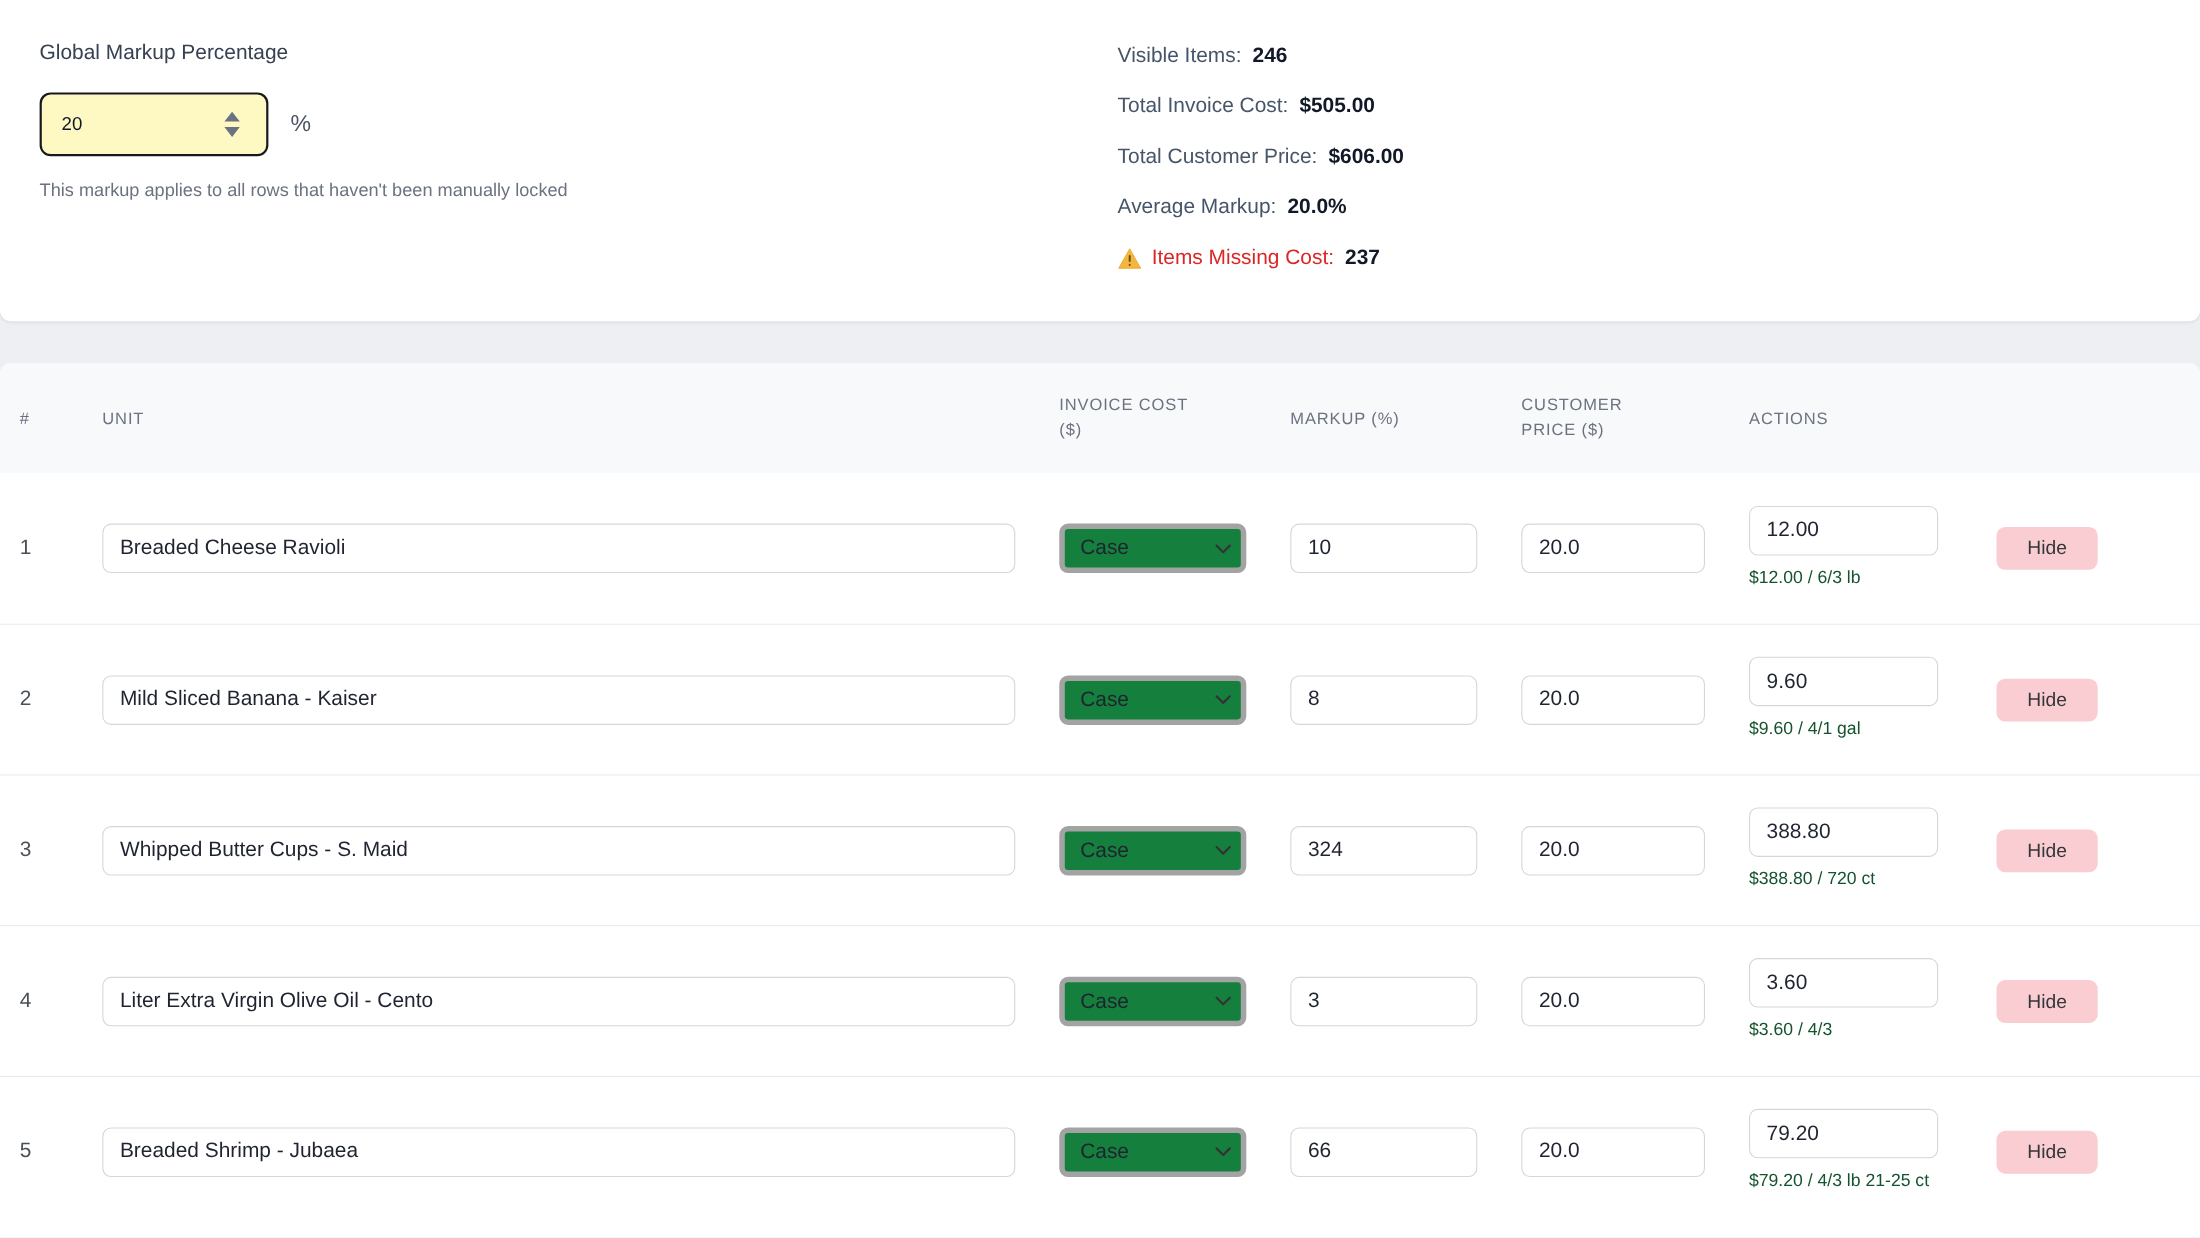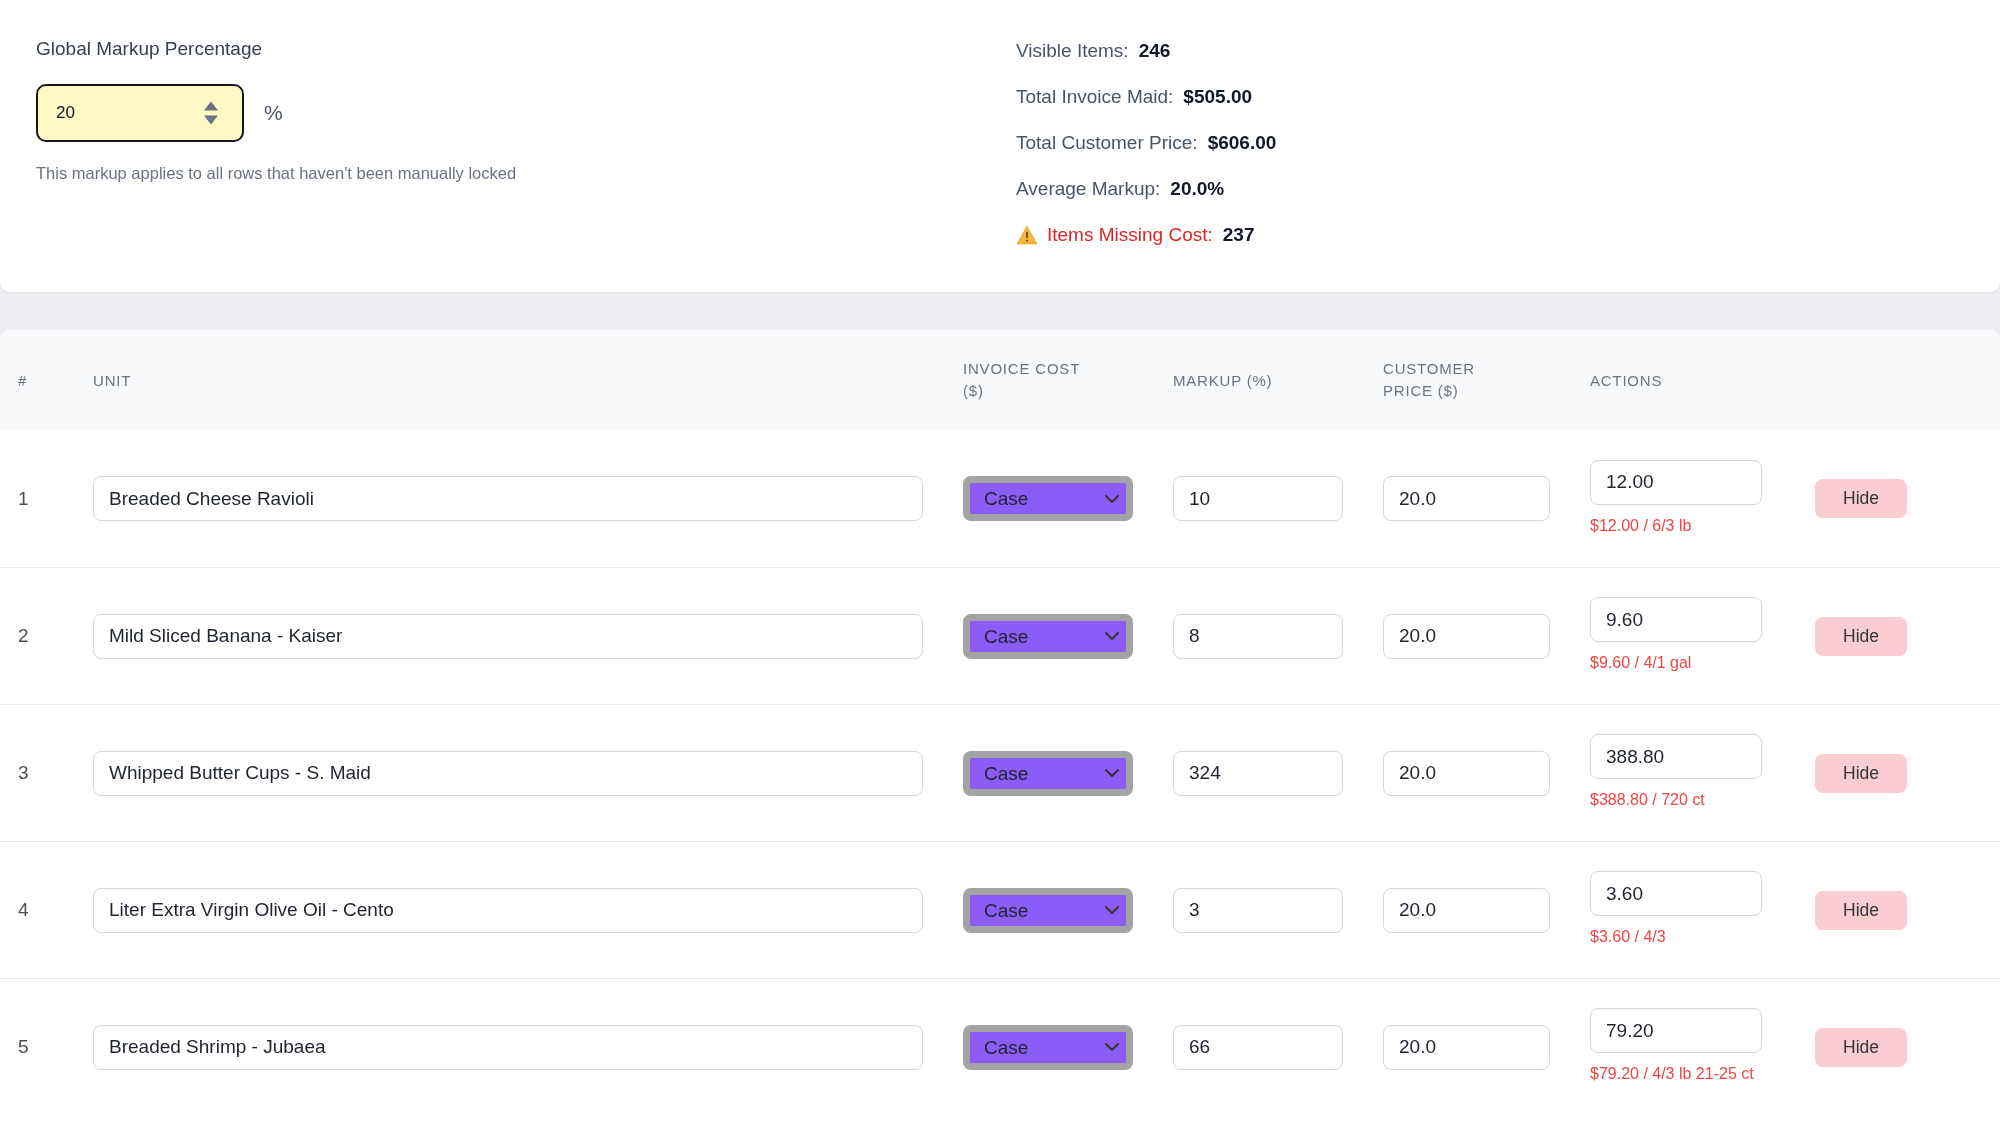--- a/index.html
+++ b/index.html
@@ -110,38 +110,38 @@
     border-radius: 8px;
     font-family: "Liberation Sans", sans-serif;
     font-size: 19px; color: #1f2430;
     padding: 0 15px;
     background: #fff;
     outline: none;
   }
   .select-wrap { position: relative; width: 170px; }
   .unit-select {
     width: 100%; height: 45px;
-    border: 7px solid #a3a3a3;
+    border: 5px solid #a3a3a3;
     border-radius: 8px;
     font-family: "Liberation Sans", sans-serif;
     font-size: 19px; color: #1f2430;
     padding: 0 34px 0 14px;
-    background: #8b5cf6;
+    background: #15803d;
     appearance: none; -webkit-appearance: none; -moz-appearance: none;
     outline: none;
   }
   .select-chevron {
     position: absolute; right: 13px; top: 50%;
     transform: translateY(-50%);
     pointer-events: none;
     display: flex;
   }
   .price-cell { display: flex; flex-direction: column; justify-content: flex-end; }
   .price-input { width: 172px; }
-  .price-detail { margin-top: 9px; font-size: 16px; color: #ef4444; line-height: 1.45; }
+  .price-detail { margin-top: 9px; font-size: 16px; color: #14532d; line-height: 1.45; }
   .hide-btn {
     background: #f9cdd2;
     color: #33363a;
     border: none;
     border-radius: 8px;
     font-family: "Liberation Sans", sans-serif;
     font-size: 17.5px;
     padding: 9px 28px;
     cursor: pointer;
     width: max-content;
@@ -166,21 +166,21 @@
     </div>
     <div class="helper-text">This markup applies to all rows that haven't been manually locked</div>
   </div>
 
   <div class="stats-panel">
     <div class="stat-line">
       <span class="stat-label">Visible Items:</span>
       <span class="stat-value">246</span>
     </div>
     <div class="stat-line">
-      <span class="stat-label">Total Invoice Maid:</span>
+      <span class="stat-label">Total Invoice Cost:</span>
       <span class="stat-value">$505.00</span>
     </div>
     <div class="stat-line">
       <span class="stat-label">Total Customer Price:</span>
       <span class="stat-value">$606.00</span>
     </div>
     <div class="stat-line">
       <span class="stat-label">Average Markup:</span>
       <span class="stat-value">20.0%</span>
     </div>

